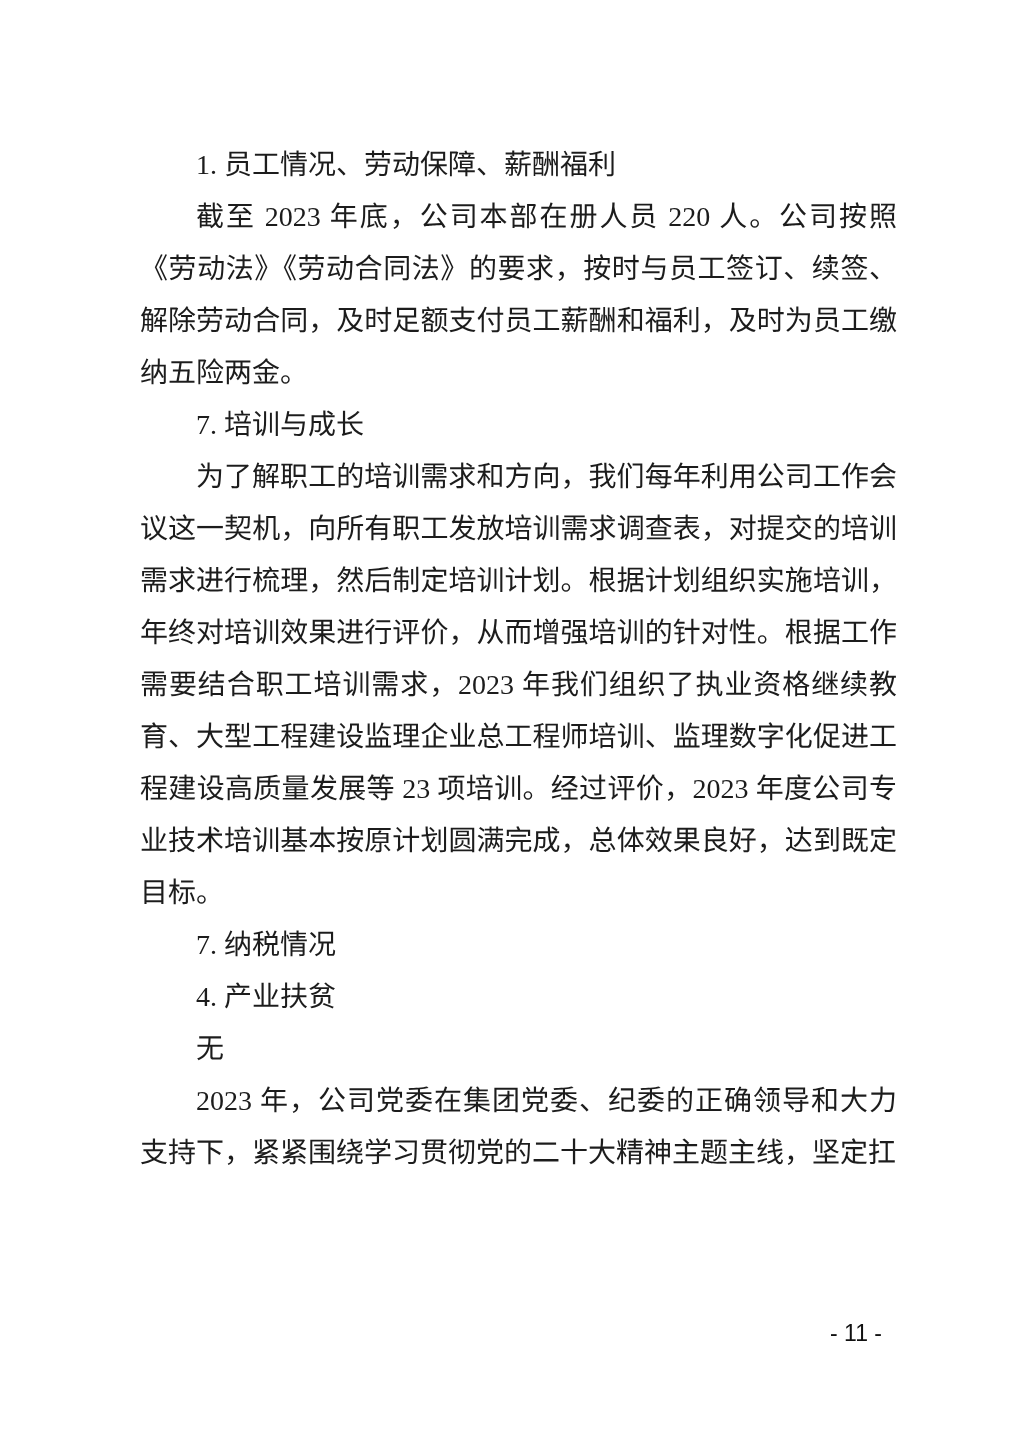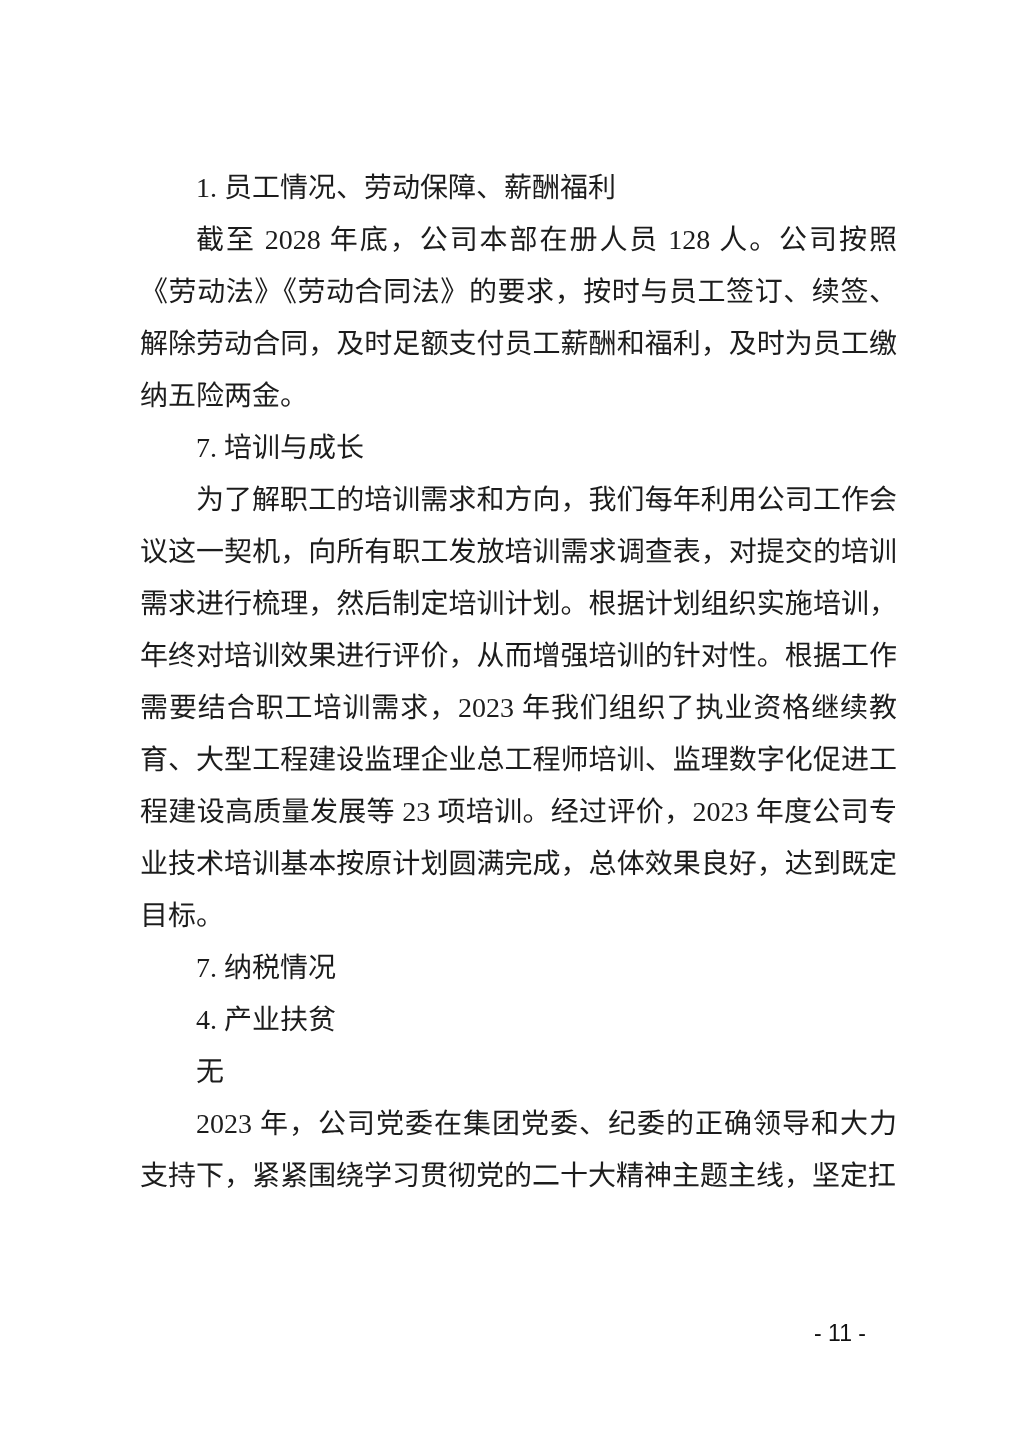--- a/index.html
+++ b/index.html
@@ -16,49 +16,49 @@
   .page {
     position: relative;
     width: 1024px;
     height: 1448px;
     background: #ffffff;
     overflow: hidden;
   }
   .content {
     position: absolute;
     left: 140px;
-    top: 162px;
+    top: 139px;
     width: 757px;
     font-size: 28px;
     line-height: 52px;
     text-align: justify;
     text-justify: inter-ideograph;
   }
   .content p {
     margin: 0;
     padding: 0;
     text-indent: 2em;
   }
   .page-number {
     position: absolute;
     top: 1318px;
-    right: 158px;
+    right: 142px;
     font-family: "Liberation Sans", "DejaVu Sans", sans-serif;
     font-size: 23px;
     line-height: 30px;
     color: #111111;
   }
 </style>
 </head>
 <body>
 
 <div class="page">
   <main class="content">
     <p>1. 员工情况、劳动保障、薪酬福利</p>
-    <p>截至 2028 年底，公司本部在册人员 128 人。公司按照《劳动法》《劳动合同法》的要求，按时与员工签订、续签、解除劳动合同，及时足额支付员工薪酬和福利，及时为员工缴纳五险两金。</p>
+    <p>截至 2023 年底，公司本部在册人员 220 人。公司按照《劳动法》《劳动合同法》的要求，按时与员工签订、续签、解除劳动合同，及时足额支付员工薪酬和福利，及时为员工缴纳五险两金。</p>
     <p>7. 培训与成长</p>
     <p>为了解职工的培训需求和方向，我们每年利用公司工作会议这一契机，向所有职工发放培训需求调查表，对提交的培训需求进行梳理，然后制定培训计划。根据计划组织实施培训，年终对培训效果进行评价，从而增强培训的针对性。根据工作需要结合职工培训需求，2023 年我们组织了执业资格继续教育、大型工程建设监理企业总工程师培训、监理数字化促进工程建设高质量发展等 23 项培训。经过评价，2023 年度公司专业技术培训基本按原计划圆满完成，总体效果良好，达到既定目标。</p>
     <p>7. 纳税情况</p>
     <p>4. 产业扶贫</p>
     <p>无</p>
     <p>2023 年，公司党委在集团党委、纪委的正确领导和大力支持下，紧紧围绕学习贯彻党的二十大精神主题主线，坚定扛</p>
   </main>
   <div class="page-number">- 11 -</div>
 </div>
 

